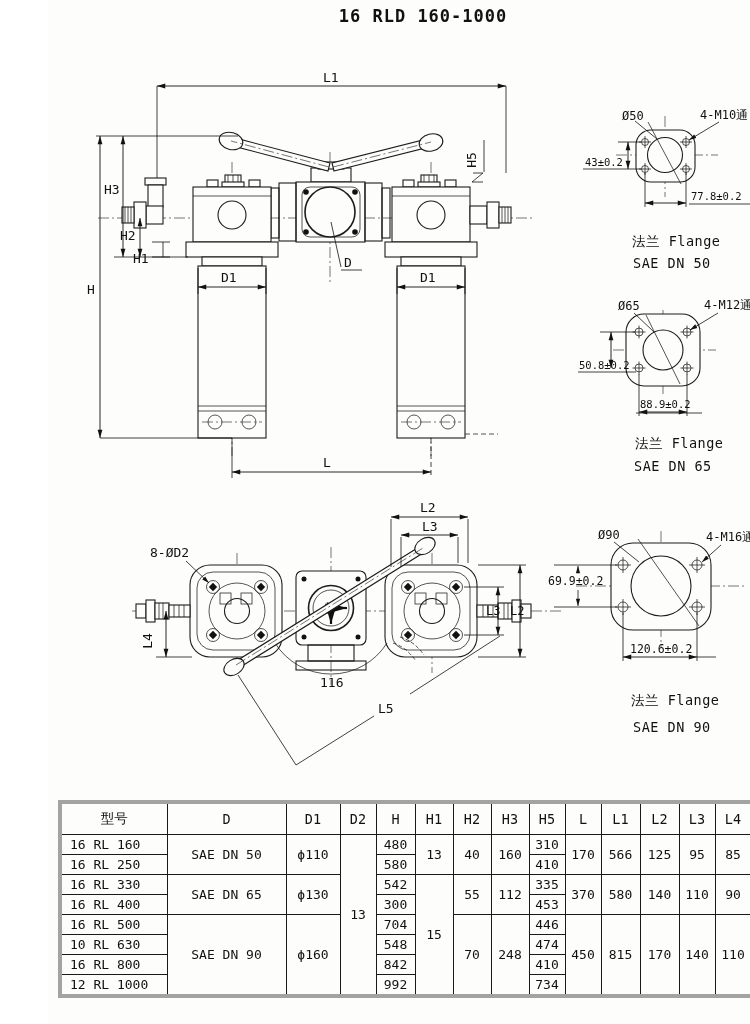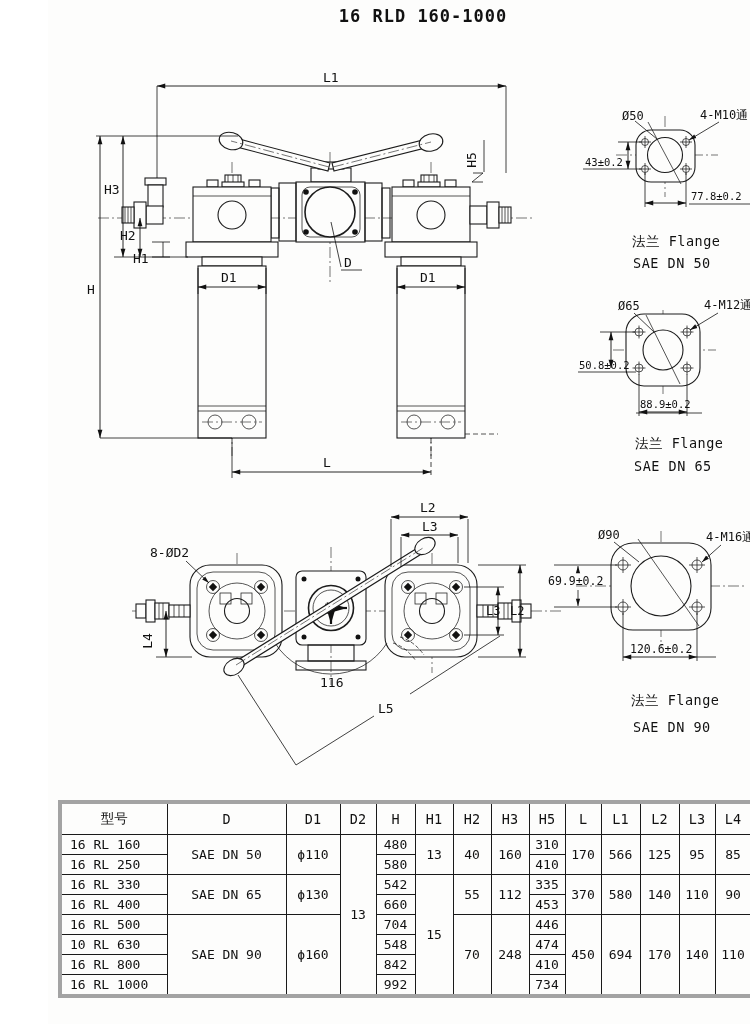--- a/index.html
+++ b/index.html
@@ -492,49 +492,49 @@
           <td>335</td>
           <td rowspan="2">370</td>
           <td rowspan="2">580</td>
           <td rowspan="2">140</td>
           <td rowspan="2">110</td>
           <td rowspan="2">90</td>
           <td rowspan="2">400</td>
         </tr>
         <tr>
           <td class="model">16 RL 400</td>
-          <td>660</td>
+          <td>300</td>
           <td>453</td>
         </tr>
         <tr>
           <td class="model">16 RL 500</td>
           <td rowspan="4">SAE DN 90</td>
           <td rowspan="4">ϕ160</td>
           <td>704</td>
           <td rowspan="4">70</td>
           <td rowspan="4">248</td>
           <td>446</td>
           <td rowspan="4">450</td>
-          <td rowspan="4">694</td>
+          <td rowspan="4">815</td>
           <td rowspan="4">170</td>
           <td rowspan="4">140</td>
           <td rowspan="4">110</td>
           <td rowspan="4">545</td>
         </tr>
         <tr>
           <td class="model">10 RL 630</td>
           <td>548</td>
           <td>474</td>
         </tr>
         <tr>
           <td class="model">16 RL 800</td>
           <td>842</td>
           <td>410</td>
         </tr>
         <tr>
-          <td class="model">16 RL 1000</td>
+          <td class="model">12 RL 1000</td>
           <td>992</td>
           <td>734</td>
         </tr>
       </tbody>
   </table>
 
 </div>
 
 </body></html>

